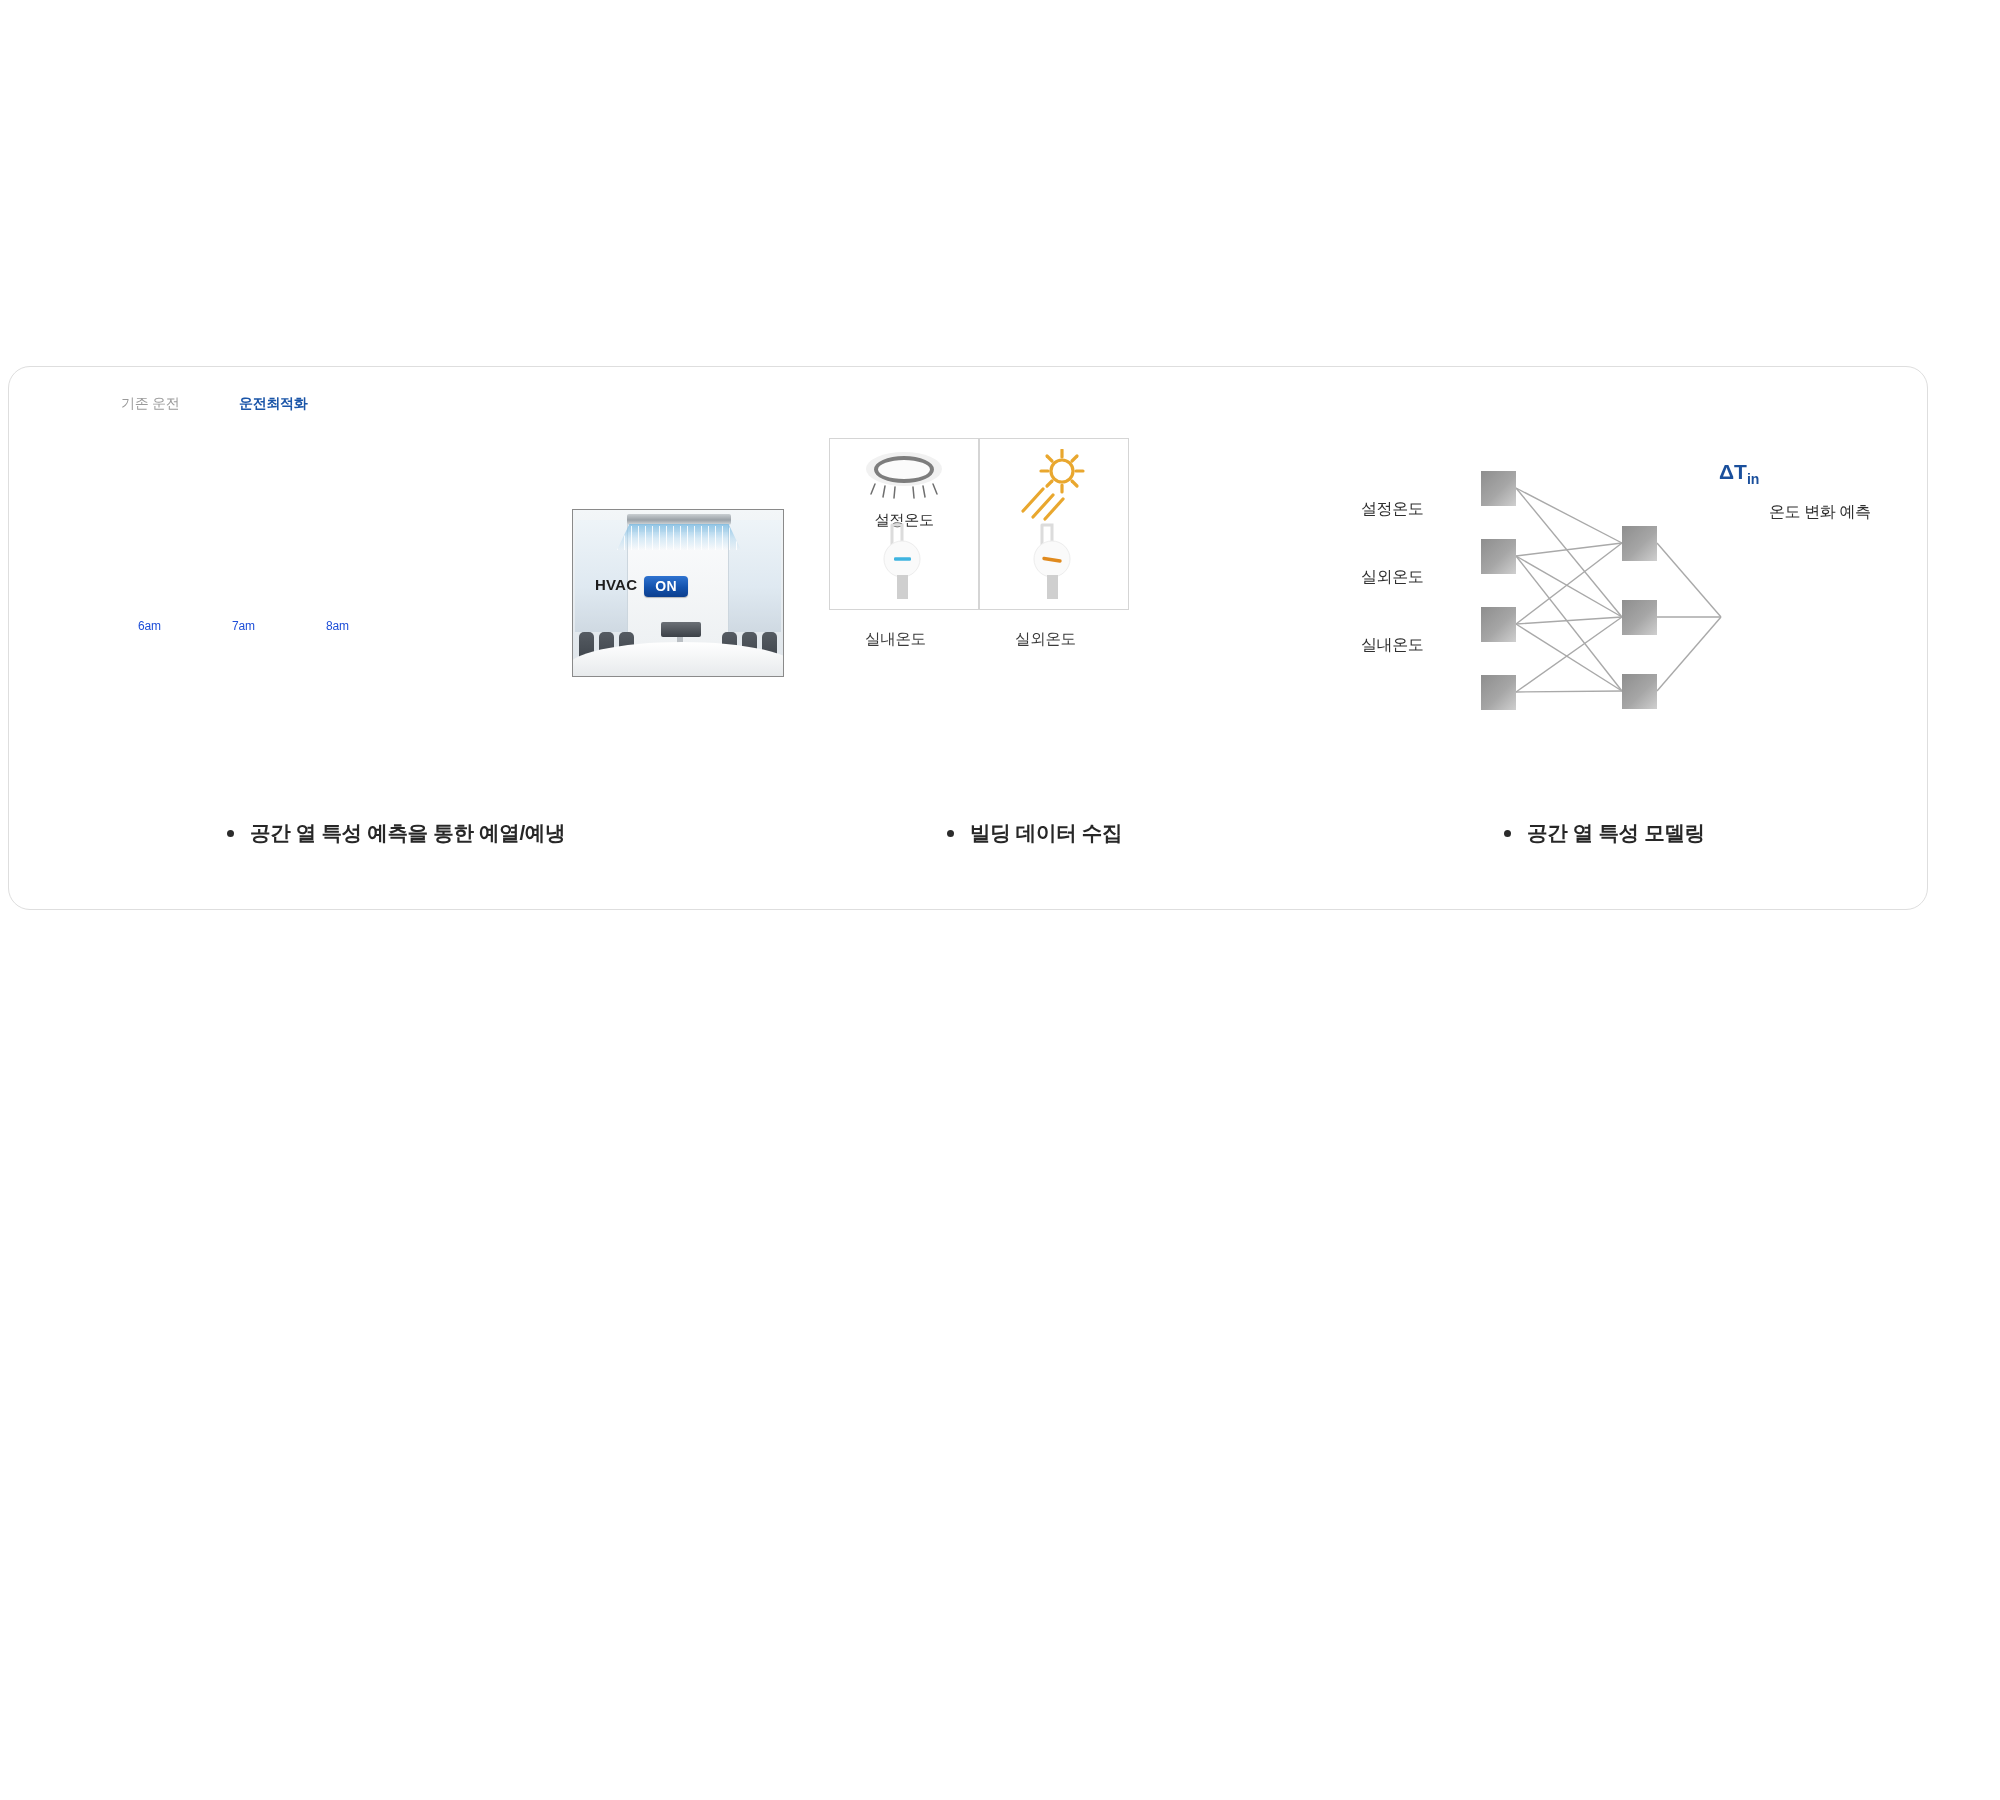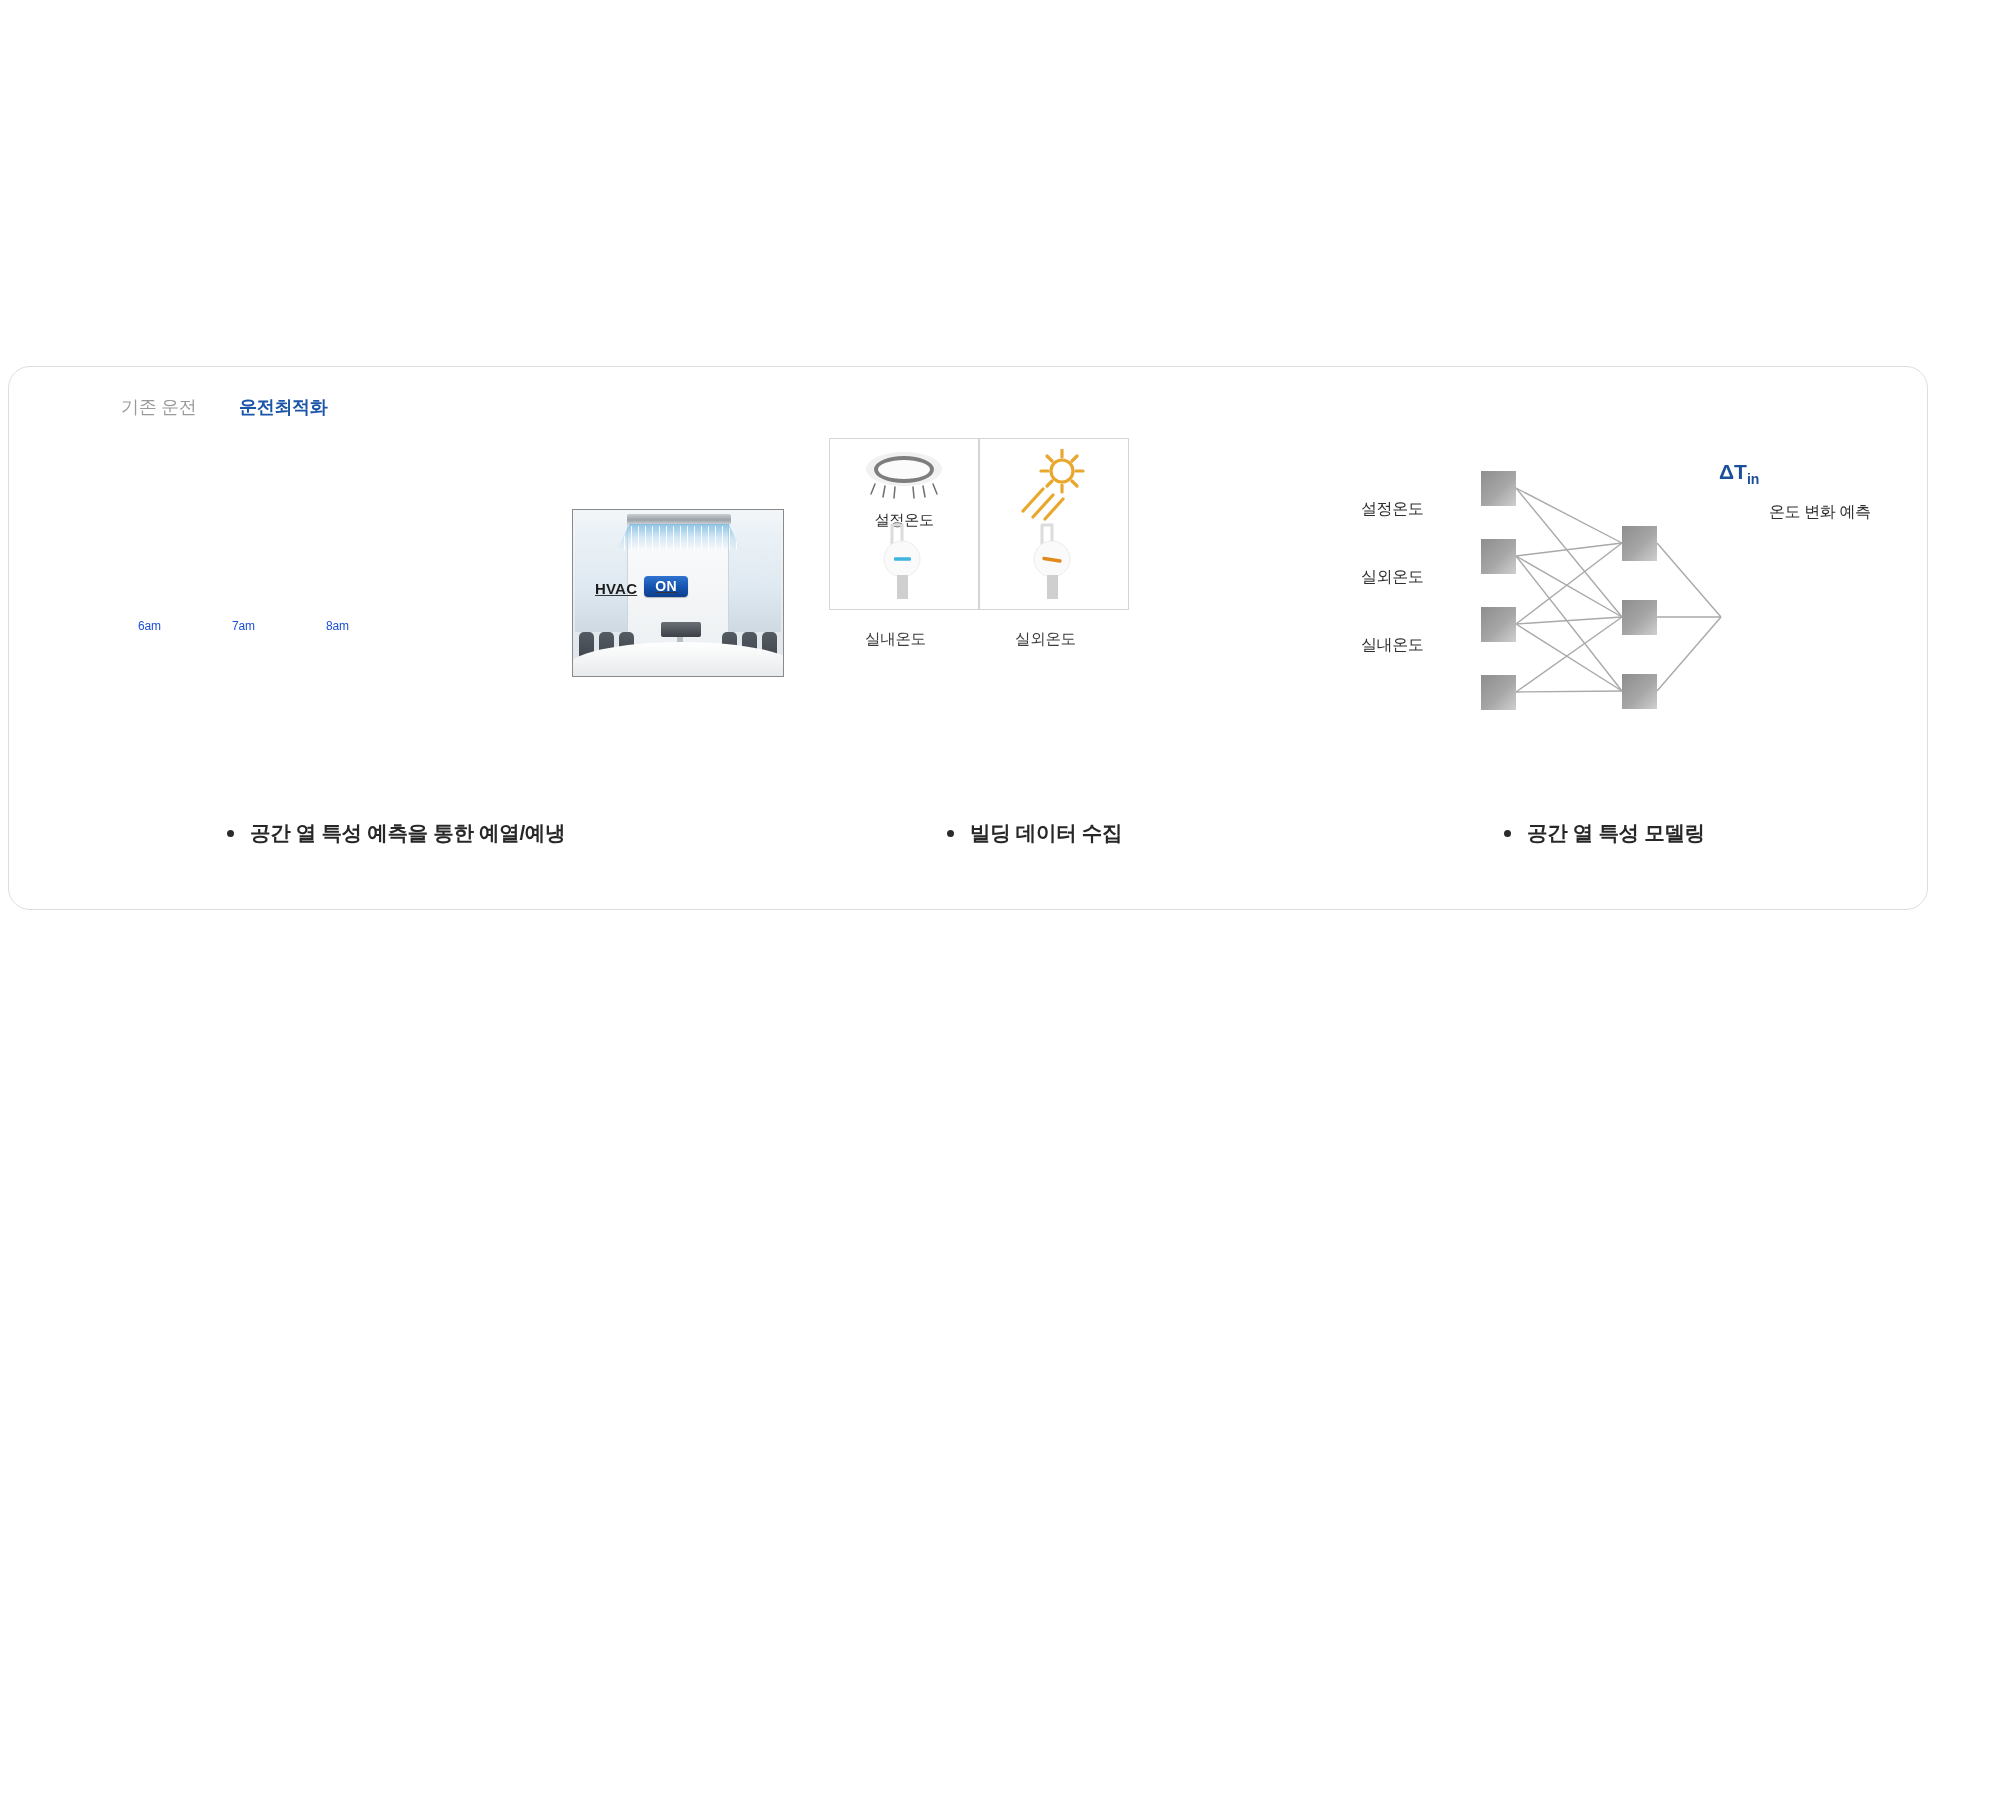--- a/index.html
+++ b/index.html
@@ -56,21 +56,21 @@
   }
   #caption-left  { left: 218px; }
   #caption-mid   { left: 238px; }
   #caption-right { left: 235px; }
 
   
   #chart-wrap { position: absolute; left: 105px; top: 28px; width: 560px; height: 290px; }
 
   .chart-legend {
     position: absolute;
-    font-size: 18px;
+    font-size: 14px;
     white-space: nowrap;
     letter-spacing: -0.3px;
   }
   #legend-existing { left: 7px;   top: 0px;  color: #9a9a9a; }
   #legend-optimized{ left: 125px; top: 0px;  color: #1a55a8; font-weight: bold; }
 
   #plot {
     position: absolute;
     left: 28px; top: 24px;
     width: 400px; height: 193px;
@@ -134,21 +134,21 @@
     background: linear-gradient(180deg, rgba(120,185,225,0.80) 0%, rgba(170,212,238,0.45) 55%, rgba(255,255,255,0) 100%);
     clip-path: polygon(10% 0%, 90% 0%, 100% 100%, 0% 100%);
   }
   #hvac-photo .airflow-lines {
     position: absolute; left: 44px; top: 16px; width: 124px; height: 24px;
     background: repeating-linear-gradient(90deg, rgba(255,255,255,0.85) 0 1px, rgba(255,255,255,0) 1px 7px);
     clip-path: polygon(10% 0%, 90% 0%, 100% 100%, 0% 100%);
   }
   #hvac-badge {
     position: absolute; left: 22px; top: 66px;
-    display: flex; align-items: flex-end; gap: 7px; text-decoration: underline;
+    display: flex; align-items: flex-start; gap: 7px;
   }
   #hvac-badge .lbl {
     font-size: 15px; font-weight: bold; color: #1d1d1d; letter-spacing: 0.2px;
   }
   #hvac-badge .pill {
     background: linear-gradient(180deg,#2f73d0 0%, #1352ad 55%, #0c3f8e 100%);
     color: #ffffff; font-size: 14px; font-weight: bold;
     padding: 2px 11px 3px; border-radius: 4px; letter-spacing: 0.5px;
     box-shadow: 0 1px 1px rgba(0,0,0,0.25);
   }

